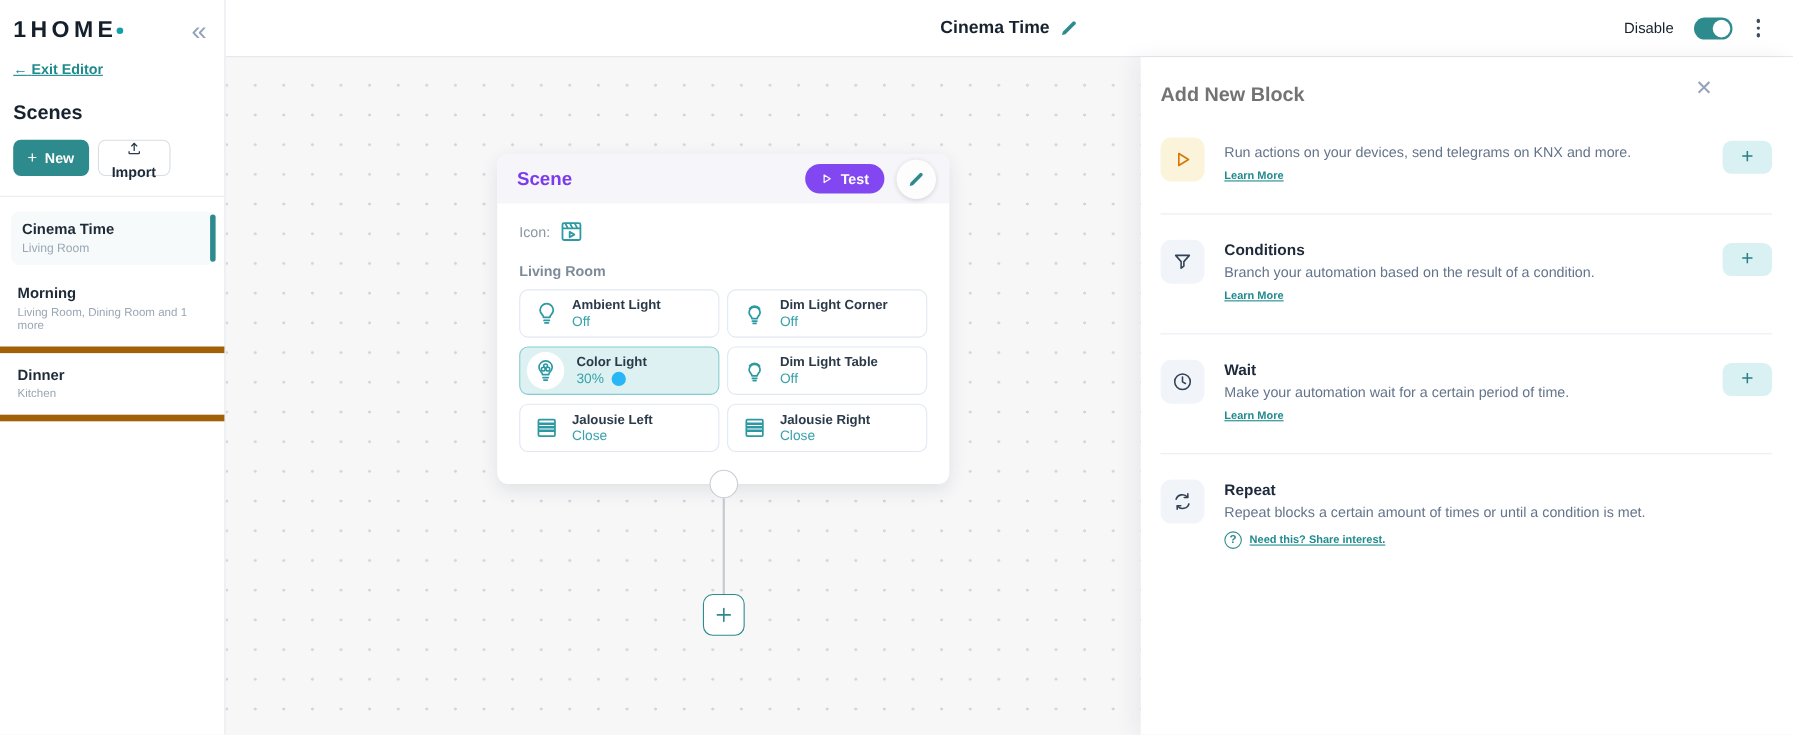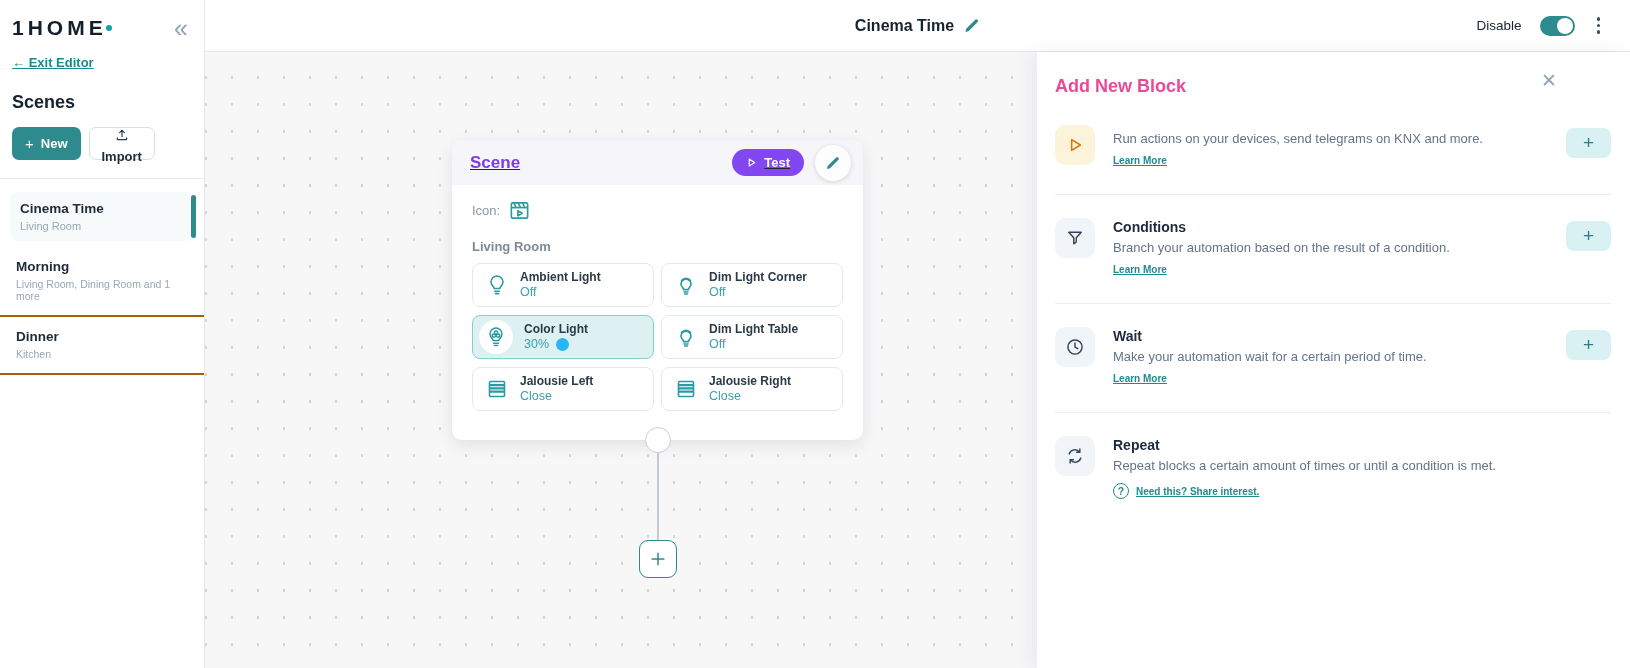--- a/index.html
+++ b/index.html
@@ -25,38 +25,38 @@
   .btn-row { display:flex; gap:8px; margin:14px 12px 0; }
   .btn-new { background:#2d8a8d; color:#fff; border:none; border-radius:7px; height:33px; padding:0 13px; font-size:13px; font-weight:700; display:flex; align-items:center; gap:7px; cursor:pointer; font-family:inherit; }
   .btn-new .plus { font-size:15px; font-weight:400; }
   .btn-import { background:#fff; color:#1e2a38; border:1px solid #d8dee4; border-radius:7px; height:33px; padding:0 12px; font-size:13px; font-weight:700; display:flex; align-items:center; gap:7px; cursor:pointer; font-family:inherit;flex-direction:column; }
   .side-divider { border-top:1px solid #e8ecf0; margin-top:18px; }
   .scene-item { position:relative; cursor:pointer; }
   .scene-item .name { font-size:13.5px; font-weight:700; color:#1e2a38; }
   .scene-item .rooms { font-size:11px; color:#9aa7b4; margin-top:4px; }
   .scene-item.selected { margin:13px 9px 0 10px; padding:9px 10px; background:#f7fafb; border-radius:8px; }
   .scene-item.selected::after { content:""; position:absolute; right:-1px; top:3px; bottom:3px; width:5px; border-radius:4px; background:#2d8a8d; }
-  .scene-item.plain { margin:0; padding:12px 16px 13px; border-bottom:2px solid #a16207; }
+  .scene-item.plain { margin:0; padding:12px 16px 13px; border-bottom:6px solid #a16207; }
   .scene-item.plain .rooms { font-size:10.5px; }
   .scene-item.selected + .scene-item { margin-top:6px; }
 
   
   .topbar { position:absolute; left:205px; top:0; width:1425px; height:52px; background:#fff; border-bottom:1px solid #e5e7eb; z-index:6; display:flex; align-items:center; }
   .topbar-title { position:absolute; left:50%; transform:translateX(-50%); display:flex; align-items:center; gap:9px; }
   .topbar-title .t { font-size:16px; font-weight:700; color:#16222e; }
   .topbar-right { margin-left:auto; display:flex; align-items:center; gap:18px; padding-right:26px; }
   .disable-label { font-size:13.5px; color:#16222e; }
   .toggle { width:35px; height:20px; border-radius:10px; background:#2d8a8d; position:relative; cursor:pointer; }
   .toggle .knob { position:absolute; right:2px; top:2px; width:16px; height:16px; border-radius:50%; background:#fff; }
   .kebab { display:flex; flex-direction:column; gap:3px; padding:4px; cursor:pointer; }
   .kebab i { width:3.5px; height:3.5px; border-radius:50%; background:#3f4c5c; }
 
   
   .scene-card { position:absolute; left:247px; top:88px; width:411px; height:300px; background:#fff; border-radius:10px; box-shadow:0 5px 16px rgba(30,40,60,.10); z-index:3; }
-  .card-header { height:45px; background:#f6f5fa; border-radius:10px 10px 0 0; display:flex; align-items:center; padding:0 12px 0 18px;text-decoration:underline; }
+  .card-header { height:45px; background:#f6f5fa; border-radius:10px 10px 0 0; display:flex; align-items:center; padding:0 12px 0 18px; }
   .card-header .scene-t { font-size:17px; font-weight:700; color:#7c3aed; }
   .test-btn { margin-left:auto; background:#8247f0; color:#fff; border:none; height:27px; border-radius:14px; padding:0 14px; font-size:13px; font-weight:700; display:flex; align-items:center; gap:7px; cursor:pointer; font-family:inherit; }
   .edit-circle { width:36px; height:36px; border-radius:50%; background:#fdfdfe; box-shadow:0 1px 5px rgba(0,0,0,.15); display:flex; align-items:center; justify-content:center; margin-left:11px; cursor:pointer; border:none; }
   .card-body { padding:14px 20px 0; }
   .icon-row { display:flex; align-items:center; gap:8px; }
   .icon-row .lbl { font-size:13px; color:#8b97a5; }
   .room-label { margin-top:17px; font-size:13px; font-weight:600; color:#7d8b99; }
   .dev-grid { margin-top:9px; display:grid; grid-template-columns:1fr 1fr; gap:8px 7px; }
   .device { height:44px; background:#fff; border:1px solid #e2e8f0; border-radius:8px; display:flex; align-items:center; gap:11px; padding:0 12px; cursor:pointer; }
   .device .dn { font-size:12px; font-weight:600; color:#2b3a49; line-height:15px; }
@@ -65,21 +65,21 @@
   .icon-bubble { width:34px; height:34px; border-radius:50%; background:#fff; display:flex; align-items:center; justify-content:center; }
   .color-dot { width:13px; height:13px; border-radius:50%; margin-left:7px; display:inline-block; }
 
   
   .conn-circle { position:absolute; left:440px; top:375px; width:26px; height:26px; border-radius:50%; background:#fff; border:1px solid #c9ced6; z-index:4; }
   .conn-line { position:absolute; left:452px; top:401px; width:1.5px; height:87px; background:#c6cbd2; z-index:2; }
   .add-node-btn { position:absolute; left:434px; top:488px; width:38px; height:38px; background:#fff; border:1.5px solid #2d8a8d; border-radius:9px; display:flex; align-items:center; justify-content:center; cursor:pointer; z-index:4; }
 
   
   .panel { position:absolute; left:1037px; top:52px; width:593px; height:616px; background:#fff; box-shadow:-7px 0 18px rgba(30,40,60,.06); z-index:6; }
-  .panel-title { padding:24px 0 0 18px; font-size:18px; font-weight:700; color:#ec4899; }
+  .panel-title { padding:24px 0 0 18px; font-size:18px; font-weight:700; color:#737373; }
   .panel-close { position:absolute; top:16px; right:68px; width:26px; height:26px; border:none; background:none; color:#94a3b8; font-size:19px; cursor:pointer; line-height:26px; text-align:center; }
   .blocks { margin-top:28px; }
   .block { display:flex; gap:18px; align-items:flex-start; padding:0 19px 0 18px; }
   .block-icon { width:40px; height:40px; border-radius:10px; background:#f1f5f9; display:flex; align-items:center; justify-content:center; flex:none; }
   .block-icon.cream { background:#fcf3db; }
   .block-content { flex:1; padding-top:1px; }
   .block-title { font-size:14px; font-weight:700; color:#1e293b; }
   .block-desc { font-size:13px; color:#64748b; margin-top:5px; }
   .block-link { display:inline-block; margin-top:9px; font-size:10px; font-weight:700; color:#1f8b8e; text-decoration:underline; cursor:pointer; }
   .interest-row { display:flex; align-items:center; gap:7px; margin-top:10px; }

